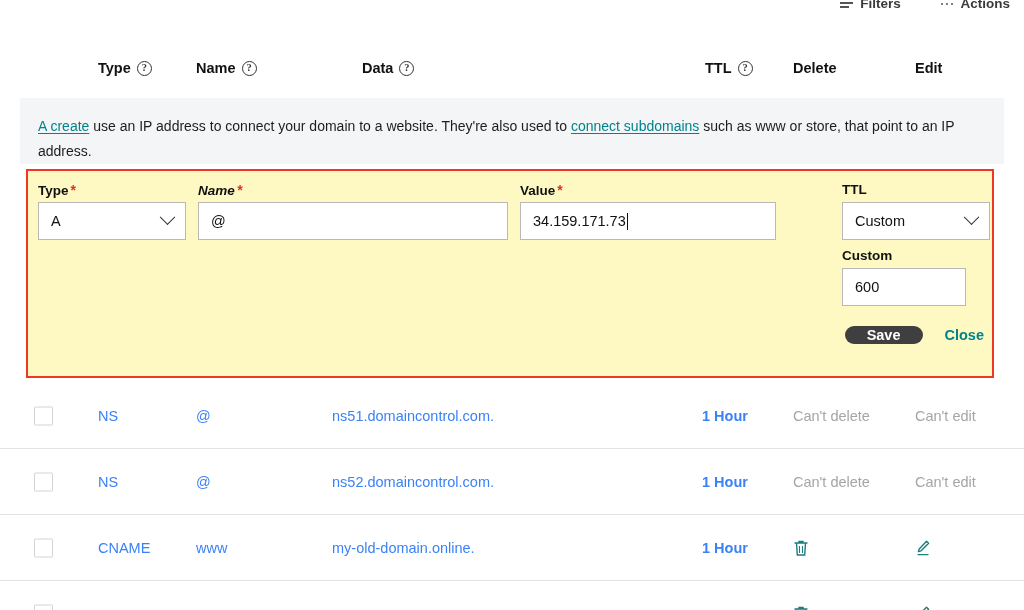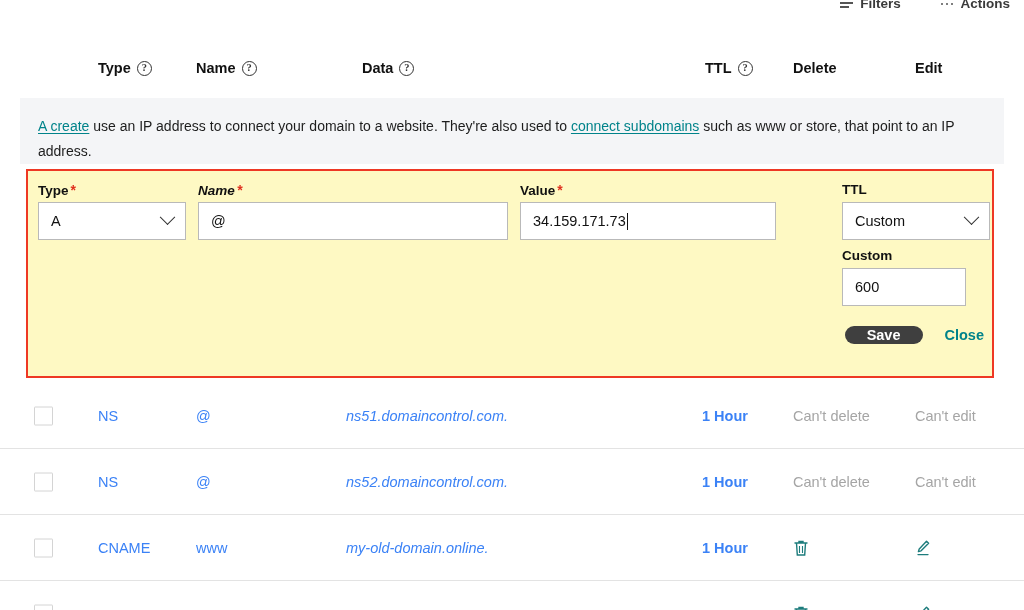--- a/index.html
+++ b/index.html
@@ -126,21 +126,21 @@
     border-bottom: 1px solid #e3e3e3;
   }
   .cell {
     position: absolute; top: 50%; transform: translateY(-50%);
     font-size: 14.5px; color: #3b82f6; white-space: nowrap;
   }
   .cell.muted { color: #a5a5a5; }
   .r-check  { left: 34px; }
   .r-type   { left: 98px; }
   .r-name   { left: 196px; }
-  .r-data   { left: 346px; font-style: italic; }
+  .r-data   { left: 332px; }
   .r-ttl    { left: 702px; font-weight: 700; }
   .r-delete { left: 793px; }
   .r-edit   { left: 915px; }
   .chk {
     width: 19px; height: 19px; border: 1.5px solid #d4d4d4; background: #fff;
     display: block; cursor: pointer; border-radius: 1px;
   }
   .ico-btn { color: #1d7c7c; cursor: pointer; display: block; line-height: 0; }
   .ico-btn svg { display: block; }
 </style>

